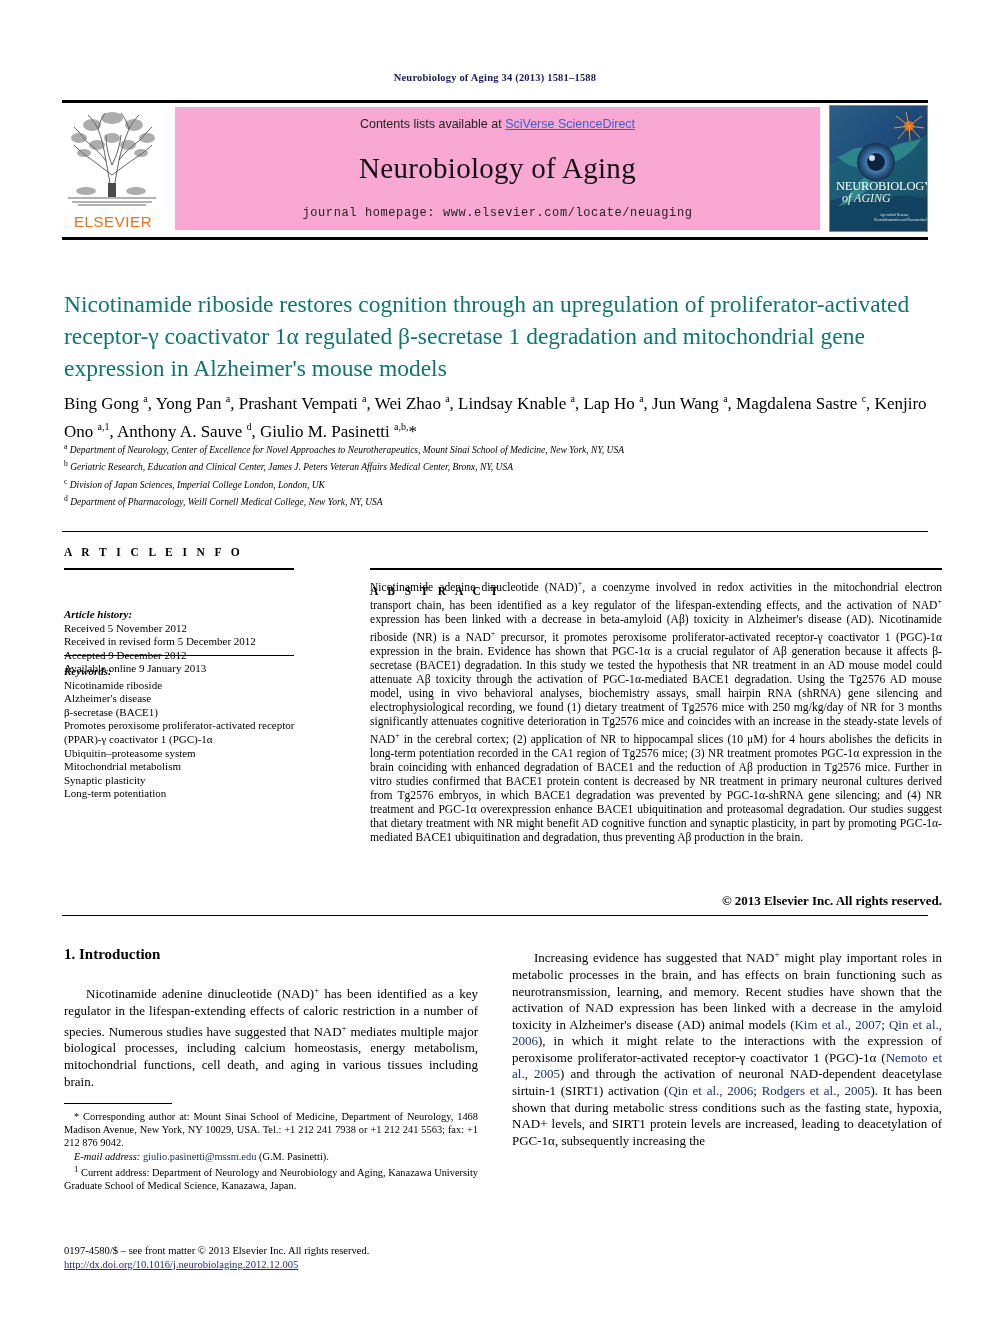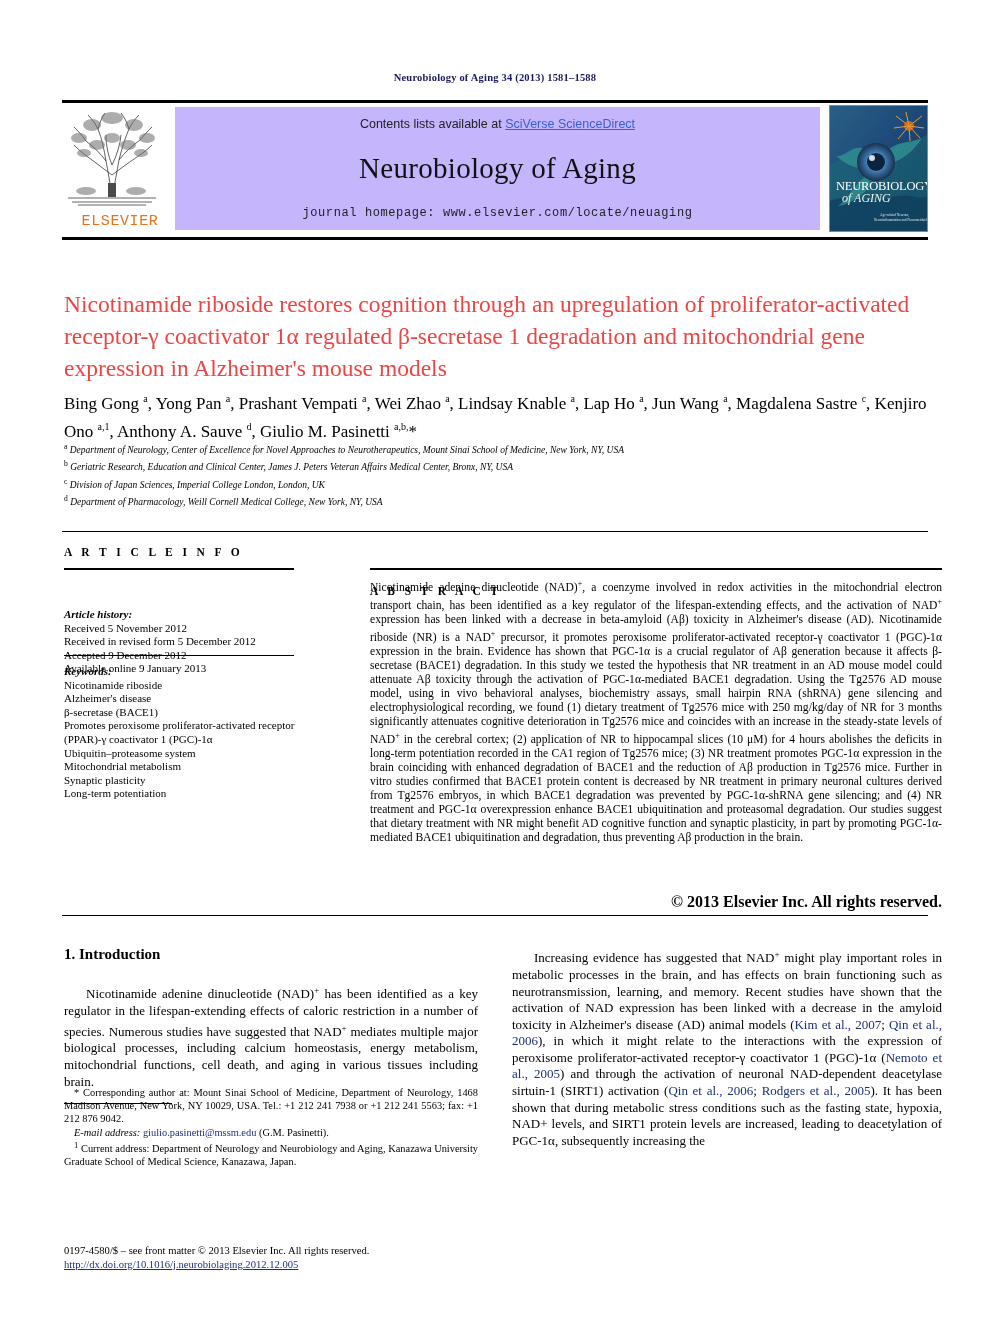--- a/index.html
+++ b/index.html
@@ -64,36 +64,36 @@
     position: absolute;
     left: 0;
     top: 0;
     width: 100px;
     height: 127px;
   }
   .tree-svg { display:block; }
   .elsevier-word {
     position: absolute;
     bottom: 2px;
-    left: 8px;
+    left: 1px;
     width: 100px;
     text-align: center;
-    font-family: Liberation Mono, monospace;
+    font-family: Liberation Sans, sans-serif;
     font-size: 15px;
     letter-spacing: 0.6px;
     color: #E9711C;
     font-weight: normal;
   }
   .journal-band {
     position: absolute;
     left: 113px;
     top: 2px;
     width: 645px;
     height: 123px;
-    background: #c4b5fd;
+    background: #f9a8d4;
     display: flex;
     flex-direction: column;
     align-items: center;
     justify-content: space-between;
     padding: 10px 0 10px 0;
     box-sizing: border-box;
   }
   .contents-line {
     font-family: "Liberation Sans", sans-serif;
     font-size: 12.5px;
@@ -128,21 +128,21 @@
 
   
   .title {
     position: absolute;
     left: 64px;
     top: 288px;
     width: 880px;
     font-family: "Liberation Serif", serif;
     font-size: 23.5px;
     line-height: 32px;
-    color: #ef4444;
+    color: #0f766e;
     font-weight: normal;
   }
   .authors {
     position: absolute;
     left: 64px;
     top: 387px;
     width: 880px;
     font-family: "Liberation Serif", serif;
     font-size: 17px;
     line-height: 23px;
@@ -239,21 +239,21 @@
     line-height: 14.05px;
     text-align: justify;
   }
   .abstract sup { font-size: 8px; }
   .copyright {
     position: absolute;
     left: 370px;
     top: 893px;
     width: 572px;
     text-align: right;
-    font-size: 16px;
+    font-size: 13px;
     font-weight: bold;
   }
 
   .rule-abs-bottom {
     position: absolute;
     top: 915px;
     left: 62px;
     width: 866px;
     height: 1px;
     background: #000;
@@ -292,21 +292,21 @@
     position: absolute;
     left: 64px;
     top: 1103px;
     width: 108px;
     height: 1px;
     background: #000;
   }
   .footnotes {
     position: absolute;
     left: 64px;
-    top: 1086px;
+    top: 1110px;
     width: 414px;
     font-size: 10.4px;
     line-height: 13.2px;
     text-align: justify;
   }
   .footnotes p { margin: 0; text-indent: 10px; }
   .footnotes .email-lbl { font-style: italic; margin-top: 38px; }
   .footnotes a, .link { color: #1a2f7a; text-decoration: none; }
   .imprint {
     position: absolute;

